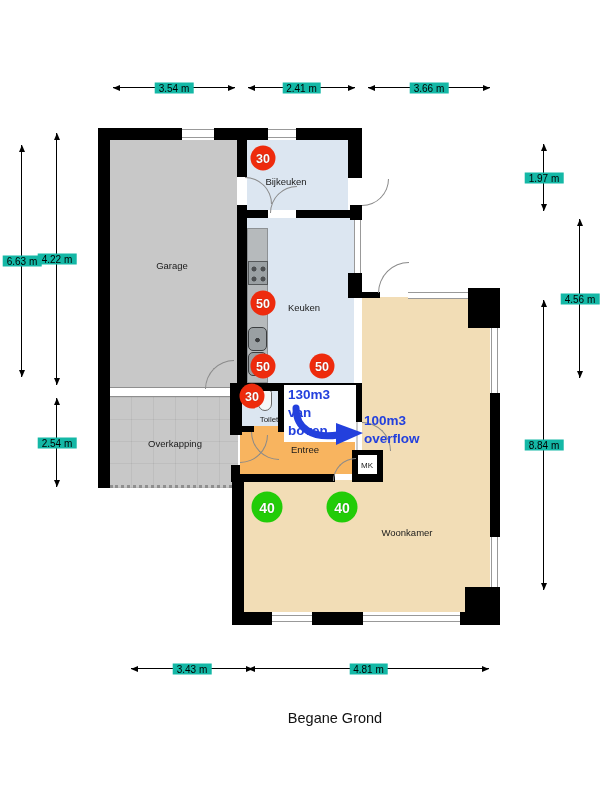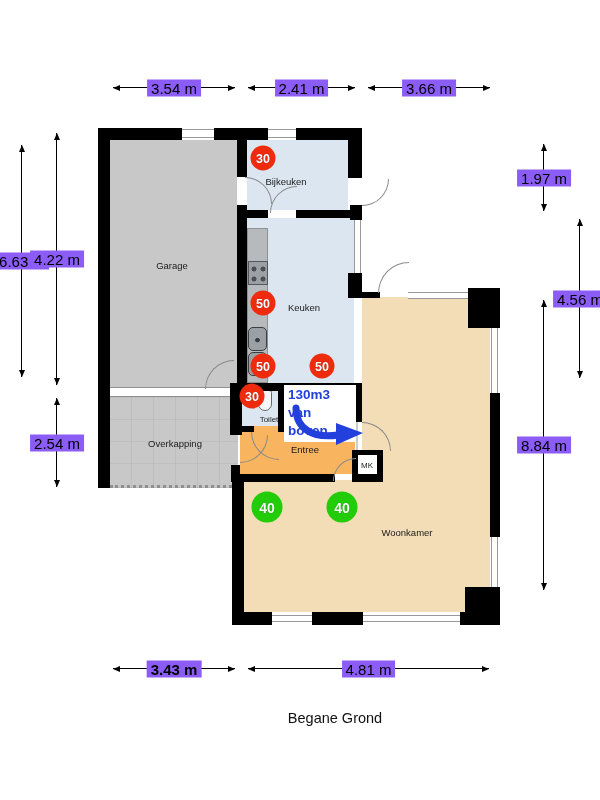--- a/index.html
+++ b/index.html
@@ -52,21 +52,21 @@
       repeating-linear-gradient(0deg,transparent 0 21px,rgba(0,0,0,.05) 21px 22px),
       repeating-linear-gradient(90deg,transparent 0 21px,rgba(0,0,0,.05) 21px 22px);}
   .garage-door{position:absolute;background:#fff;border-top:1.5px solid #8f8f8f;border-bottom:1.5px solid #8f8f8f;box-sizing:border-box;z-index:3;}
 
   .dim-h{position:absolute;border-top:1px solid #000;height:0;z-index:6;}
   .dim-h::before{content:"";position:absolute;left:0;top:-3.5px;border-top:3px solid transparent;border-bottom:3px solid transparent;border-right:7px solid #000;}
   .dim-h::after{content:"";position:absolute;right:0;top:-3.5px;border-top:3px solid transparent;border-bottom:3px solid transparent;border-left:7px solid #000;}
   .dim-v{position:absolute;border-left:1px solid #000;width:0;z-index:6;}
   .dim-v::before{content:"";position:absolute;top:0;left:-3.5px;border-left:3px solid transparent;border-right:3px solid transparent;border-bottom:7px solid #000;}
   .dim-v::after{content:"";position:absolute;bottom:0;left:-3.5px;border-left:3px solid transparent;border-right:3px solid transparent;border-top:7px solid #000;}
-  .dim-lab{position:absolute;left:50%;top:0;transform:translate(-50%,-50%);background:#8b5cf6;padding:0 4px;font-size:15px;color:#000;white-space:nowrap;}
+  .dim-lab{position:absolute;left:50%;top:0;transform:translate(-50%,-50%);background:#14b8a6;padding:0 4px;font-size:10px;color:#000;white-space:nowrap;}
   .dim-v .dim-lab{left:0;top:50%;}
 
   .title{position:absolute;left:335px;top:710px;transform:translateX(-50%);font-size:14.5px;color:#111;z-index:6;white-space:nowrap;}
 
   svg.arrow{position:absolute;z-index:9;}
 </style>
 </head>
 <body>
 
 <div class="canvas">
@@ -153,35 +153,39 @@
   <div class="marker red" style="left:263px;top:366px;">50</div>
   <div class="marker red" style="left:322px;top:366px;">50</div>
   <div class="marker red" style="left:252px;top:396px;">30</div>
   <div class="marker green" style="left:267px;top:507px;">40</div>
   <div class="marker green" style="left:342px;top:507px;">40</div>
 
   <div class="note boxed" style="left:284px;top:385px;width:64px;">
     <div>130m3 van</div>
     <div>boven</div>
   </div>
+  <div class="note" style="left:364px;top:412px;">
+    <div>100m3</div>
+    <div>overflow</div>
+  </div>
   <svg class="arrow" style="left:288px;top:402px;" width="85" height="50" viewBox="0 0 85 50">
     <path d="M8 6 C 8 26, 24 37, 50 33" fill="none" style="stroke:var(--annotation_blue);" stroke-width="7" stroke-linecap="round"></path>
     <polygon points="48,21 75,31 48,43" style="fill:var(--annotation_blue);"></polygon>
   </svg>
 
   <div class="dim-h" style="left:113px;top:87px;width:122px;">
       <span class="dim-lab">3.54 m</span>
     </div>
   <div class="dim-h" style="left:248px;top:87px;width:107px;">
       <span class="dim-lab">2.41 m</span>
     </div>
   <div class="dim-h" style="left:368px;top:87px;width:122px;">
       <span class="dim-lab">3.66 m</span>
     </div>
-  <div class="dim-h" style="left:113px;top:668px;width:122px;font-weight:bold;">
+  <div class="dim-h" style="left:131px;top:668px;width:122px;">
       <span class="dim-lab">3.43 m</span>
     </div>
   <div class="dim-h" style="left:248px;top:668px;width:241px;">
       <span class="dim-lab">4.81 m</span>
     </div>
   <div class="dim-v" style="left:21px;top:145px;height:232px;">
       <span class="dim-lab">6.63 m</span>
     </div>
   <div class="dim-v" style="left:56px;top:133px;height:252px;">
       <span class="dim-lab">4.22 m</span>

